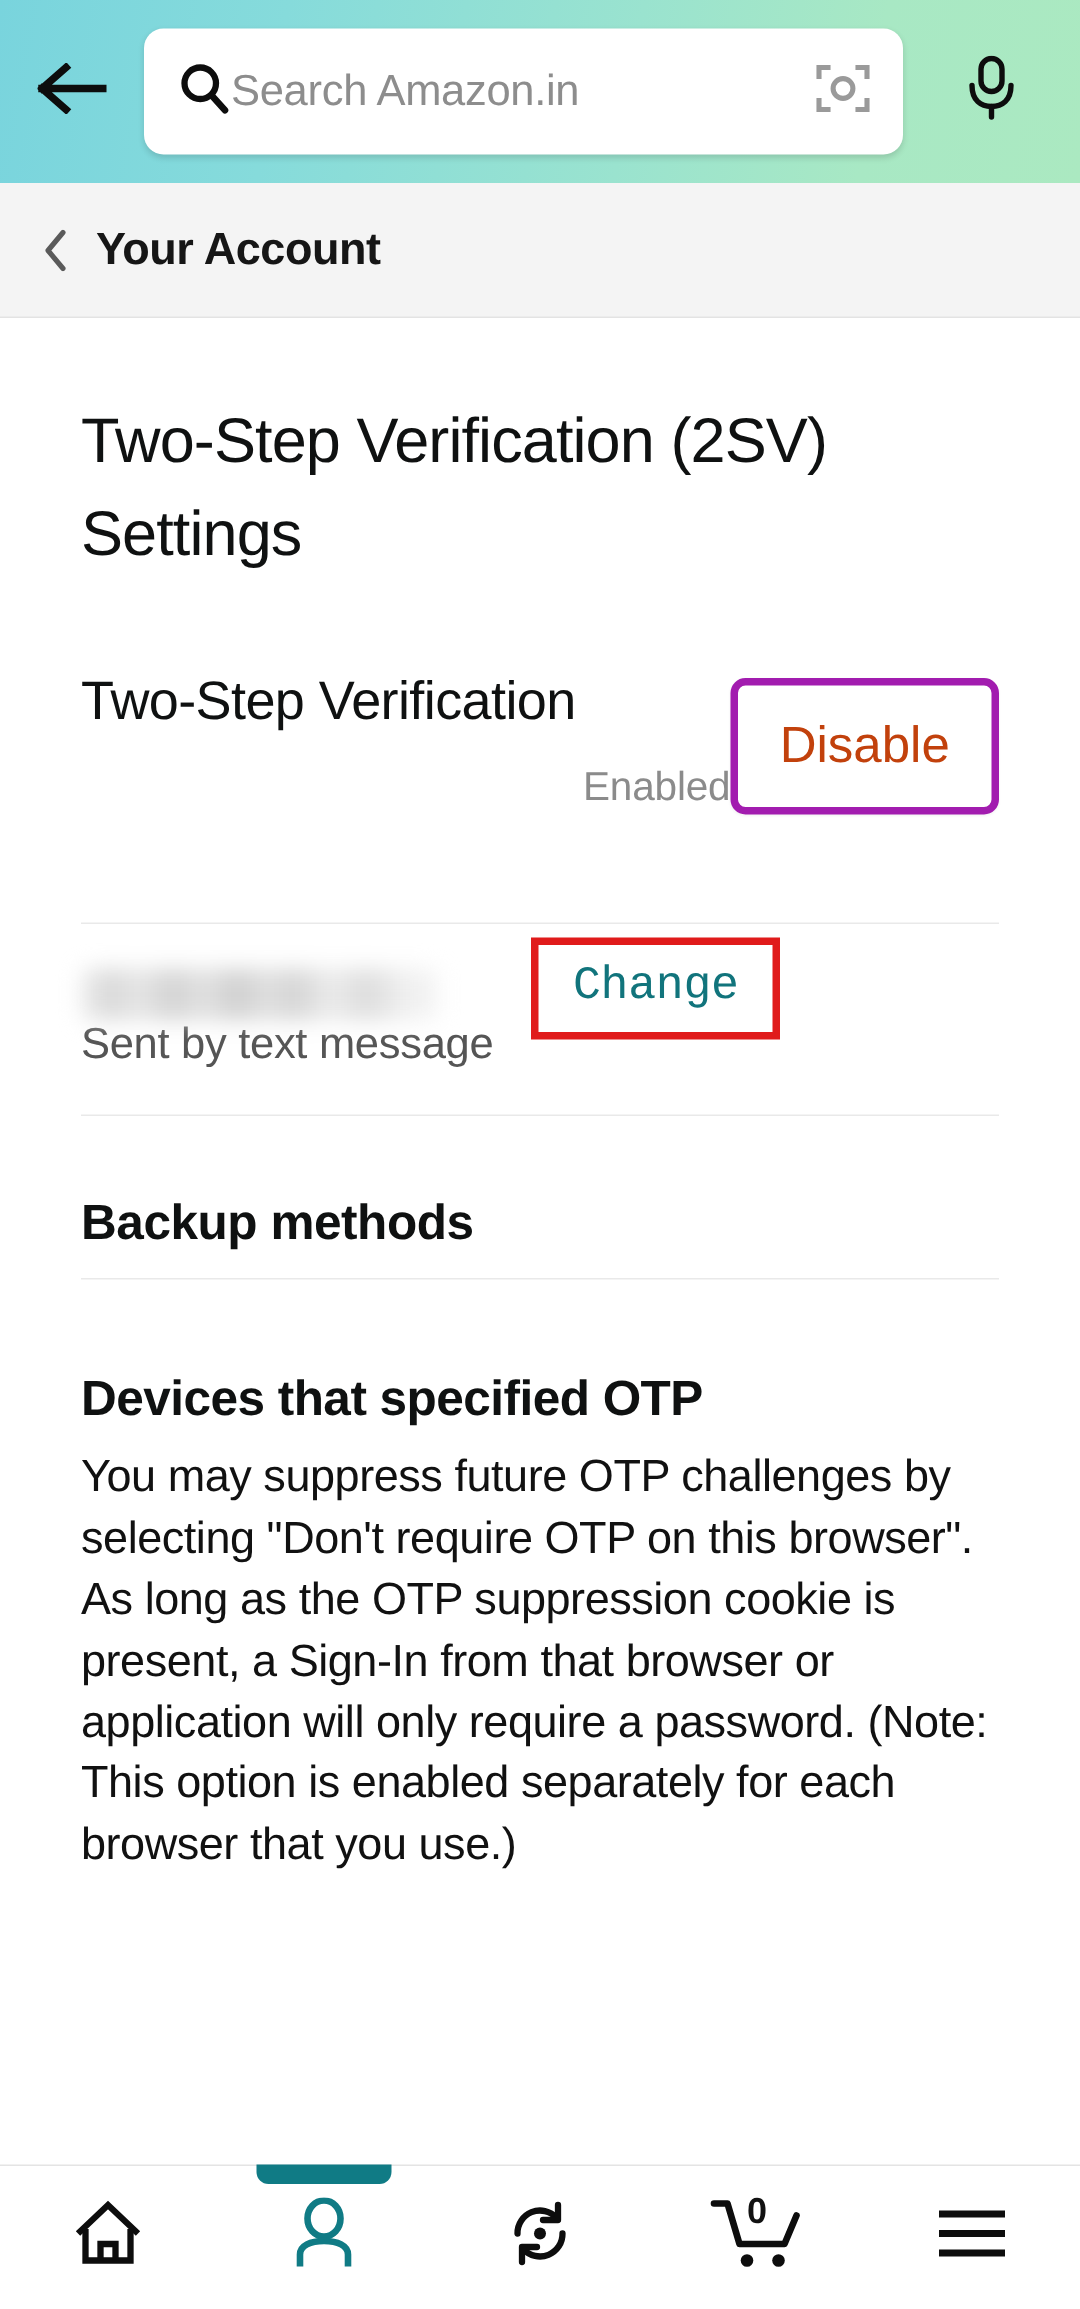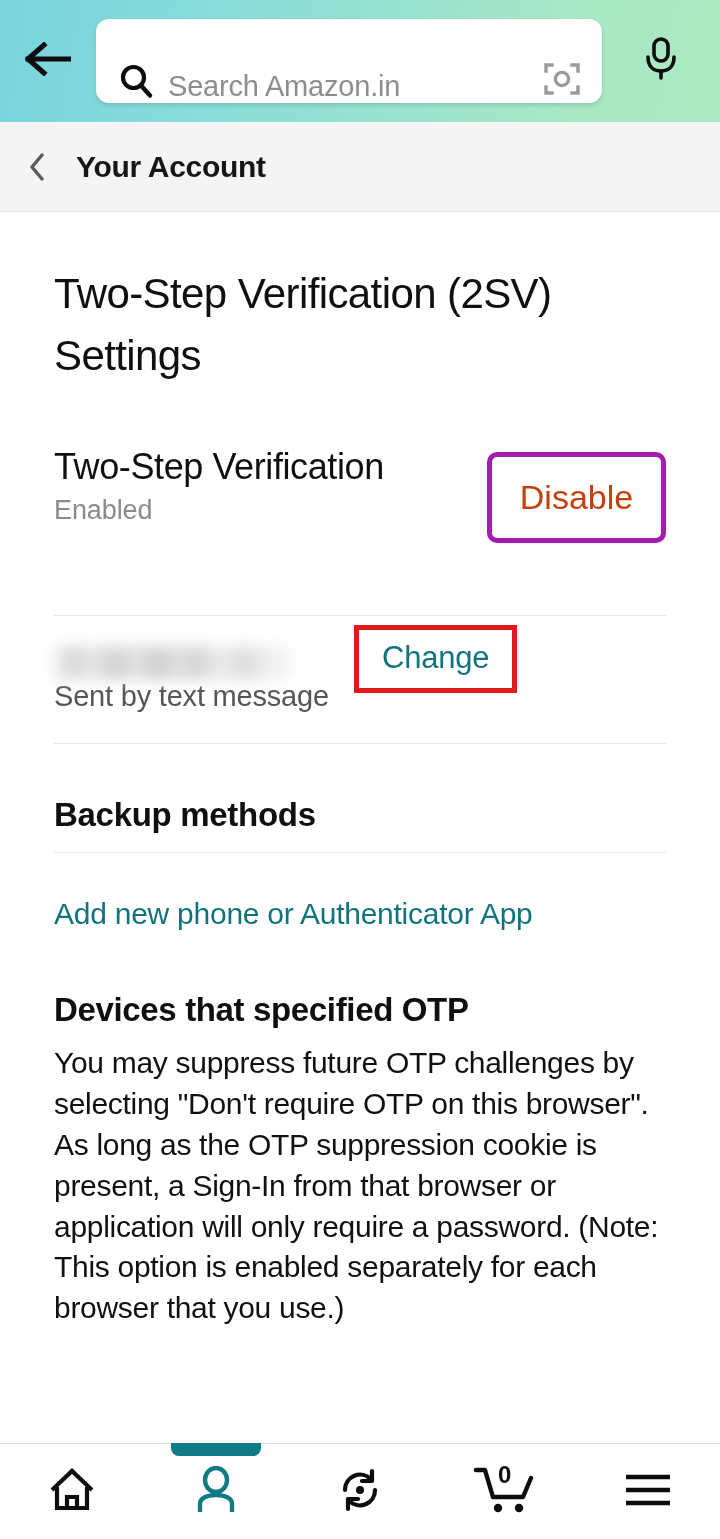--- a/index.html
+++ b/index.html
@@ -18,70 +18,70 @@
     display:flex; align-items:center;
   }
   .back-arrow {
     width:96px; height:122px; display:flex; align-items:center; justify-content:center;
     cursor:pointer;
   }
   .searchbox {
     flex:0 0 auto; width:506px; height:84px;
     background:#ffffff; border-radius:13px;
     box-shadow:0 2px 4px rgba(0,0,0,0.14);
-    display:flex; align-items:flex-end; padding:0 20px 0 22px; gap:14px;
+    display:flex; align-items:center; padding:0 20px 0 22px; 
   }
   .search-ph {
     flex:1; font-size:29px; color:#8d8d8d; letter-spacing:-0.2px;
     white-space:nowrap; overflow:hidden;
   }
   .mic-wrap {
     flex:1; height:122px; display:flex; align-items:center; justify-content:center;
     cursor:pointer;
   }
 
   
   .subbar {
     position:absolute; left:0; top:122px; width:720px; height:90px;
     background:#f4f4f4; border-bottom:1px solid #e3e3e3;
-    display:flex; align-items:center; padding-left:26px; gap:28px;
+    display:flex; align-items:center; padding-left:26px; gap:16px;
   }
   .chev-back { display:flex; align-items:center; justify-content:center; width:22px; cursor:pointer;}
   .subbar-title { font-size:30px; font-weight:bold; color:#161616; letter-spacing:-0.3px;}
 
   
   .content { position:absolute; left:0; top:213px; width:720px; padding:0 54px; }
 
   .page-title {
     font-size:42px; font-weight:normal; color:#0f1111; line-height:1.48;
     letter-spacing:-0.6px; margin-top:50px;
   }
 
   .verif-row { display:flex; margin-top:52px; align-items:flex-start; }
   .verif-left { flex:1; }
   .verif-head {
     font-size:36px; font-weight:normal; color:#0f1111; line-height:1.55;
     letter-spacing:-0.4px; max-width:330px;
   }
-  .verif-status { font-size:27px; color:#8b8b8b; letter-spacing:-0.1px;}
+  .verif-status { font-size:27px; color:#8b8b8b; margin-top:14px; letter-spacing:-0.1px;text-align:right;}
   .disable-btn {
     width:179px; height:91px; background:#fff; border:5px solid #a21caf;
     border-radius:10px; box-shadow:0 1px 2px rgba(0,0,0,0.05);
     display:flex; align-items:center; justify-content:center;
     font-size:34px; color:#c2410c; cursor:pointer; margin-top:13px;
     font-family:"Liberation Sans", sans-serif;
   }
 
   .sec-head {
     font-size:33px; font-weight:bold; color:#0f1111; letter-spacing:-0.3px;
   }
   .rule { height:1px; background:#e9e9e9; width:100%; }
 
   .pref-block { margin-top:72px; }
-  .pref-row { display:flex; align-items:flex-start; margin-top:24px; position:relative;}
+  .pref-row { display:flex; align-items:flex-start; margin-top:24px; position:relative;font-family:Liberation Mono, monospace;}
   .blur-value {
     width:238px; height:34px; margin-top:6px;
     background:linear-gradient(90deg,
       #ededed 0%, #d8d8d8 8%, #e6e6e6 16%, #d2d2d2 26%, #e2e2e2 34%,
       #cfcfcf 44%, #e0e0e0 52%, #d4d4d4 60%, #ececec 70%,
       #dcdcdc 80%, #efefef 90%, #f4f4f4 100%);
     filter:blur(7px); border-radius:6px;
   }
   .change-wrap {
     position:absolute; left:300px; top:-15px;
@@ -201,21 +201,20 @@
         </div>
       </div>
 
       <div class="sent-by">Sent by text message</div>
       <div class="rule" style="margin-top:30px;"></div>
     </div>
 
     <div class="backup-block">
       <div class="sec-head">Backup methods</div>
       <div class="rule" style="margin-top:18px;"></div>
-      <a class="add-link">Add new phone or Authenticator App</a>
     </div>
 
     <div class="otp-block">
       <div class="otp-head">Devices that specified OTP</div>
       <div class="otp-body">You may suppress future OTP challenges by selecting "Don't require OTP on this browser". As long as the OTP suppression cookie is present, a Sign-In from that browser or application will only require a password. (Note: This option is enabled separately for each browser that you use.)</div>
     </div>
 
   </div>
 
   <div class="bottomnav">

